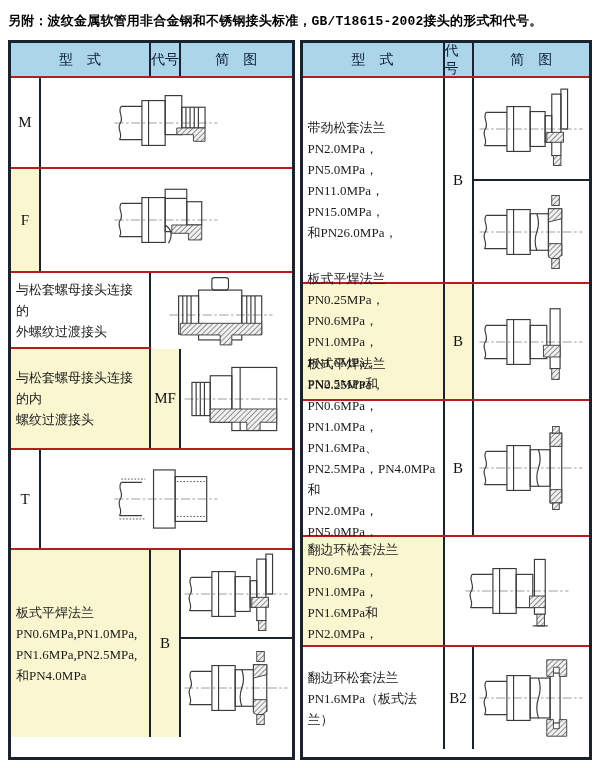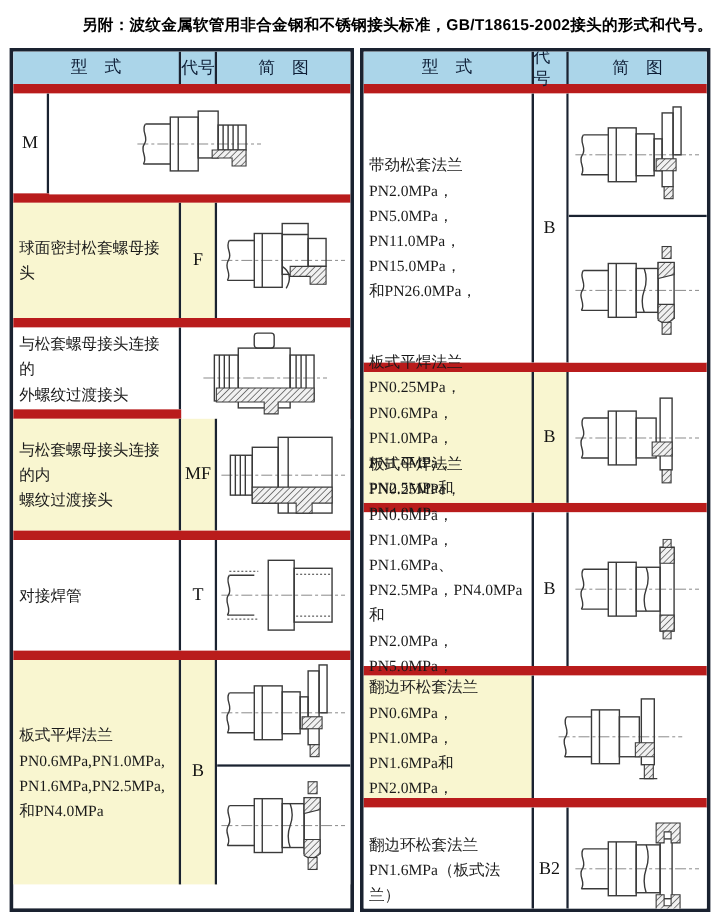--- a/index.html
+++ b/index.html
@@ -1,30 +1,29 @@
 <!DOCTYPE html>
 <html><head>
 <meta charset="utf-8">
 <style>
   html,body{margin:0;padding:0}
   body{
     width:600px;height:768px;overflow:hidden;background:#ffffff;
     font-family:"Liberation Serif","DejaVu Serif",serif;color:#1a1a1a;
   }
   .title{
-    font-family:Liberation Sans, sans-serif;font-weight:bold;
+    font-family:Liberation Mono, monospace;font-weight:bold;
     font-size:13px;color:#000;box-sizing:border-box;height:40px;padding:12px 6px 0 8px;
     letter-spacing:0.2px;
-    text-align:right;
   }
   .tables{display:flex;gap:5px;margin:0 8px}
   .tbl{border:3px solid #1a2230;box-sizing:border-box;background:#fff;height:720px;overflow:hidden}
   .tbl.lt{width:287px}
   .tbl.rt{width:293px}
-  .row{display:flex;border-bottom:8px solid #b91c1c;box-sizing:border-box}
+  .row{display:flex;border-bottom:2px solid #b91c1c;box-sizing:border-box}
   .row.last{border-bottom:none}
   .cell{box-sizing:border-box;border-right:2px solid #1a2230;display:flex;align-items:center;background:#fff}
   .ct{width:140px;padding:2px 5px;font-size:13px;line-height:21px;white-space:pre-line}
   .rt .ct{width:142px}
   .cc{width:30px;justify-content:center;font-size:15px;color:#111}
   .rt .cc{width:29px}
   .cd{border-right:none;flex:1;display:flex;flex-direction:column;align-items:stretch;padding:0}
   .hd{background:#abd5e9;justify-content:center;font-size:14px;color:#0e1e36;padding:0;white-space:normal}
   .cd.hd{flex-direction:row;align-items:center}
   .yl{background:#f9f6d0}
@@ -82,21 +81,20 @@
           <rect class="ln" x="64" y="17" width="20" height="47"></rect>
           <rect class="ln" x="84" y="31" width="28" height="25"></rect>
           <path class="ln" d="M89,31 V56 M94,31 V56 M99,31 V56 M104,31 V56"></path>
           <path class="ht" d="M78,56 H112 V72 H98 V64 H78 Z"></path>
         </svg>
       </div>
         </div>
     </div>
 
     <div class="row" style="height:104px">
-      <div class="cell ct yl">球面密封松套螺母接头</div>
       <div class="cell cc yl">F</div>
       <div class="cell cd">
           <div class="sub">
         <svg class="dg" viewBox="0 0 130 100">
           <use href="#g-cl"></use>
               <use href="#g-hose"></use>
               <use href="#g-ferr"></use>
           <rect class="ln" x="64" y="13" width="26" height="51"></rect>
           <line class="ln" x1="64" y1="24" x2="90" y2="24"></line>
           <rect class="ln" x="90" y="28" width="18" height="28"></rect>
@@ -139,21 +137,20 @@
           <rect class="ln" x="34" y="22" width="26" height="56"></rect>
           <rect class="ln" x="60" y="12" width="54" height="76"></rect>
           <line class="ln" x1="70" y1="12" x2="70" y2="88"></line>
           <path class="ht" d="M34,62 H114 V78 H94 V88 H78 V78 H34 Z"></path>
         </svg>
       </div>
         </div>
     </div>
 
     <div class="row" style="height:100px">
-      <div class="cell ct">对接焊管</div>
       <div class="cell cc">T</div>
       <div class="cell cd">
           <div class="sub">
         <svg class="dg" viewBox="0 0 130 100">
           <use href="#g-cl"></use>
               <use href="#g-hose"></use>
           <path class="dt" d="M11,26 H40 M9,74 H40"></path>
           <rect class="ln" x="50" y="15" width="26" height="70"></rect>
           <rect class="ln" x="76" y="23" width="38" height="54"></rect>
           <path class="dt" d="M78,29 H112 M78,71 H112"></path>
@@ -200,21 +197,21 @@
     </div>
   </div>
 
   <div class="tbl rt">
     <div class="row hrow">
       <div class="cell ct hd">型　式</div>
       <div class="cell cc hd">代号</div>
       <div class="cell cd hd">简　图</div>
     </div>
 
-    <div class="row" style="height:232px">
+    <div class="row" style="height:206px">
       <div class="cell ct">带劲松套法兰
 PN2.0MPa，PN5.0MPa，
 PN11.0MPa，PN15.0MPa，
 和PN26.0MPa，</div>
       <div class="cell cc">B</div>
       <div class="cell cd">
         <div class="sub b1" style="flex:0 0 103px">
           <svg class="dg" viewBox="0 0 130 100">
             <use href="#g-cl"></use>
               <use href="#g-hose"></use>

